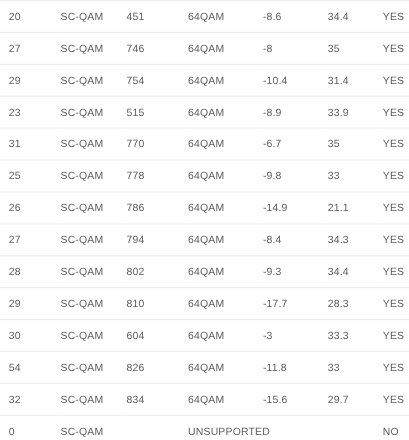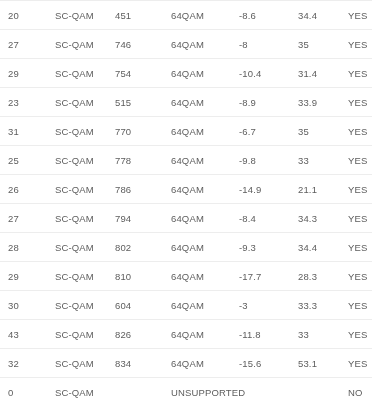--- a/index.html
+++ b/index.html
@@ -141,35 +141,35 @@
       <tr>
         <td class="col-index">30</td>
         <td class="col-type">SC-QAM</td>
         <td class="col-freq">604</td>
         <td class="col-mod">64QAM</td>
         <td class="col-power">-3</td>
         <td class="col-snr">33.3</td>
         <td class="col-locked">YES</td>
       </tr>
       <tr>
-        <td class="col-index">43</td>
+        <td class="col-index">54</td>
         <td class="col-type">SC-QAM</td>
         <td class="col-freq">826</td>
         <td class="col-mod">64QAM</td>
         <td class="col-power">-11.8</td>
         <td class="col-snr">33</td>
         <td class="col-locked">YES</td>
       </tr>
       <tr>
         <td class="col-index">32</td>
         <td class="col-type">SC-QAM</td>
         <td class="col-freq">834</td>
         <td class="col-mod">64QAM</td>
         <td class="col-power">-15.6</td>
-        <td class="col-snr">53.1</td>
+        <td class="col-snr">29.7</td>
         <td class="col-locked">YES</td>
       </tr>
       <tr>
         <td class="col-index">0</td>
         <td class="col-type">SC-QAM</td>
         <td class="col-freq"></td>
         <td class="col-mod">UNSUPPORTED</td>
         <td class="col-power"></td>
         <td class="col-snr"></td>
         <td class="col-locked">NO</td>

